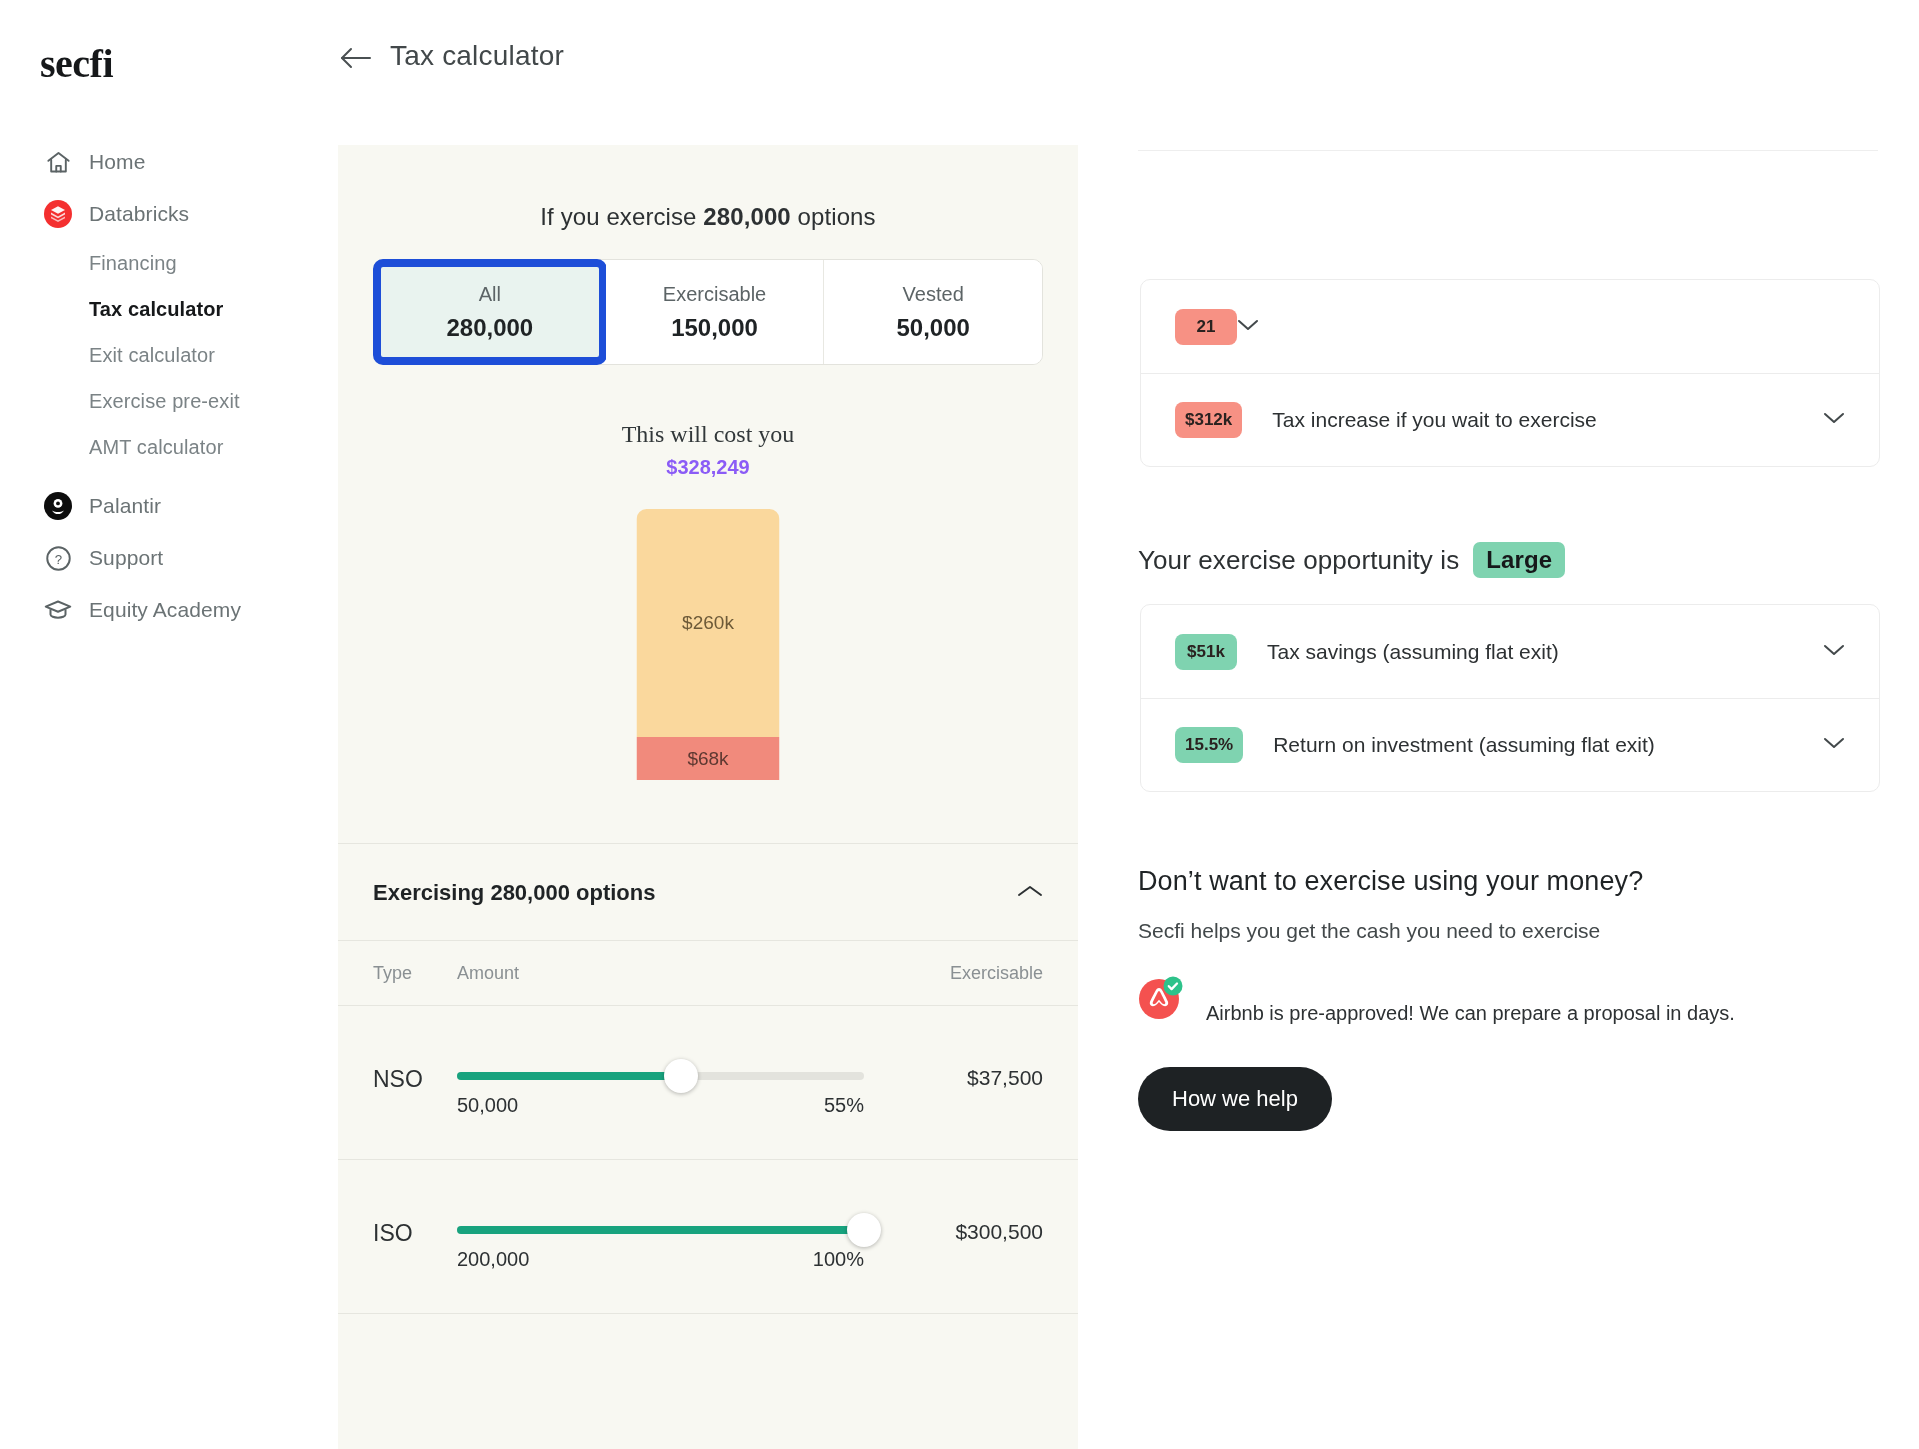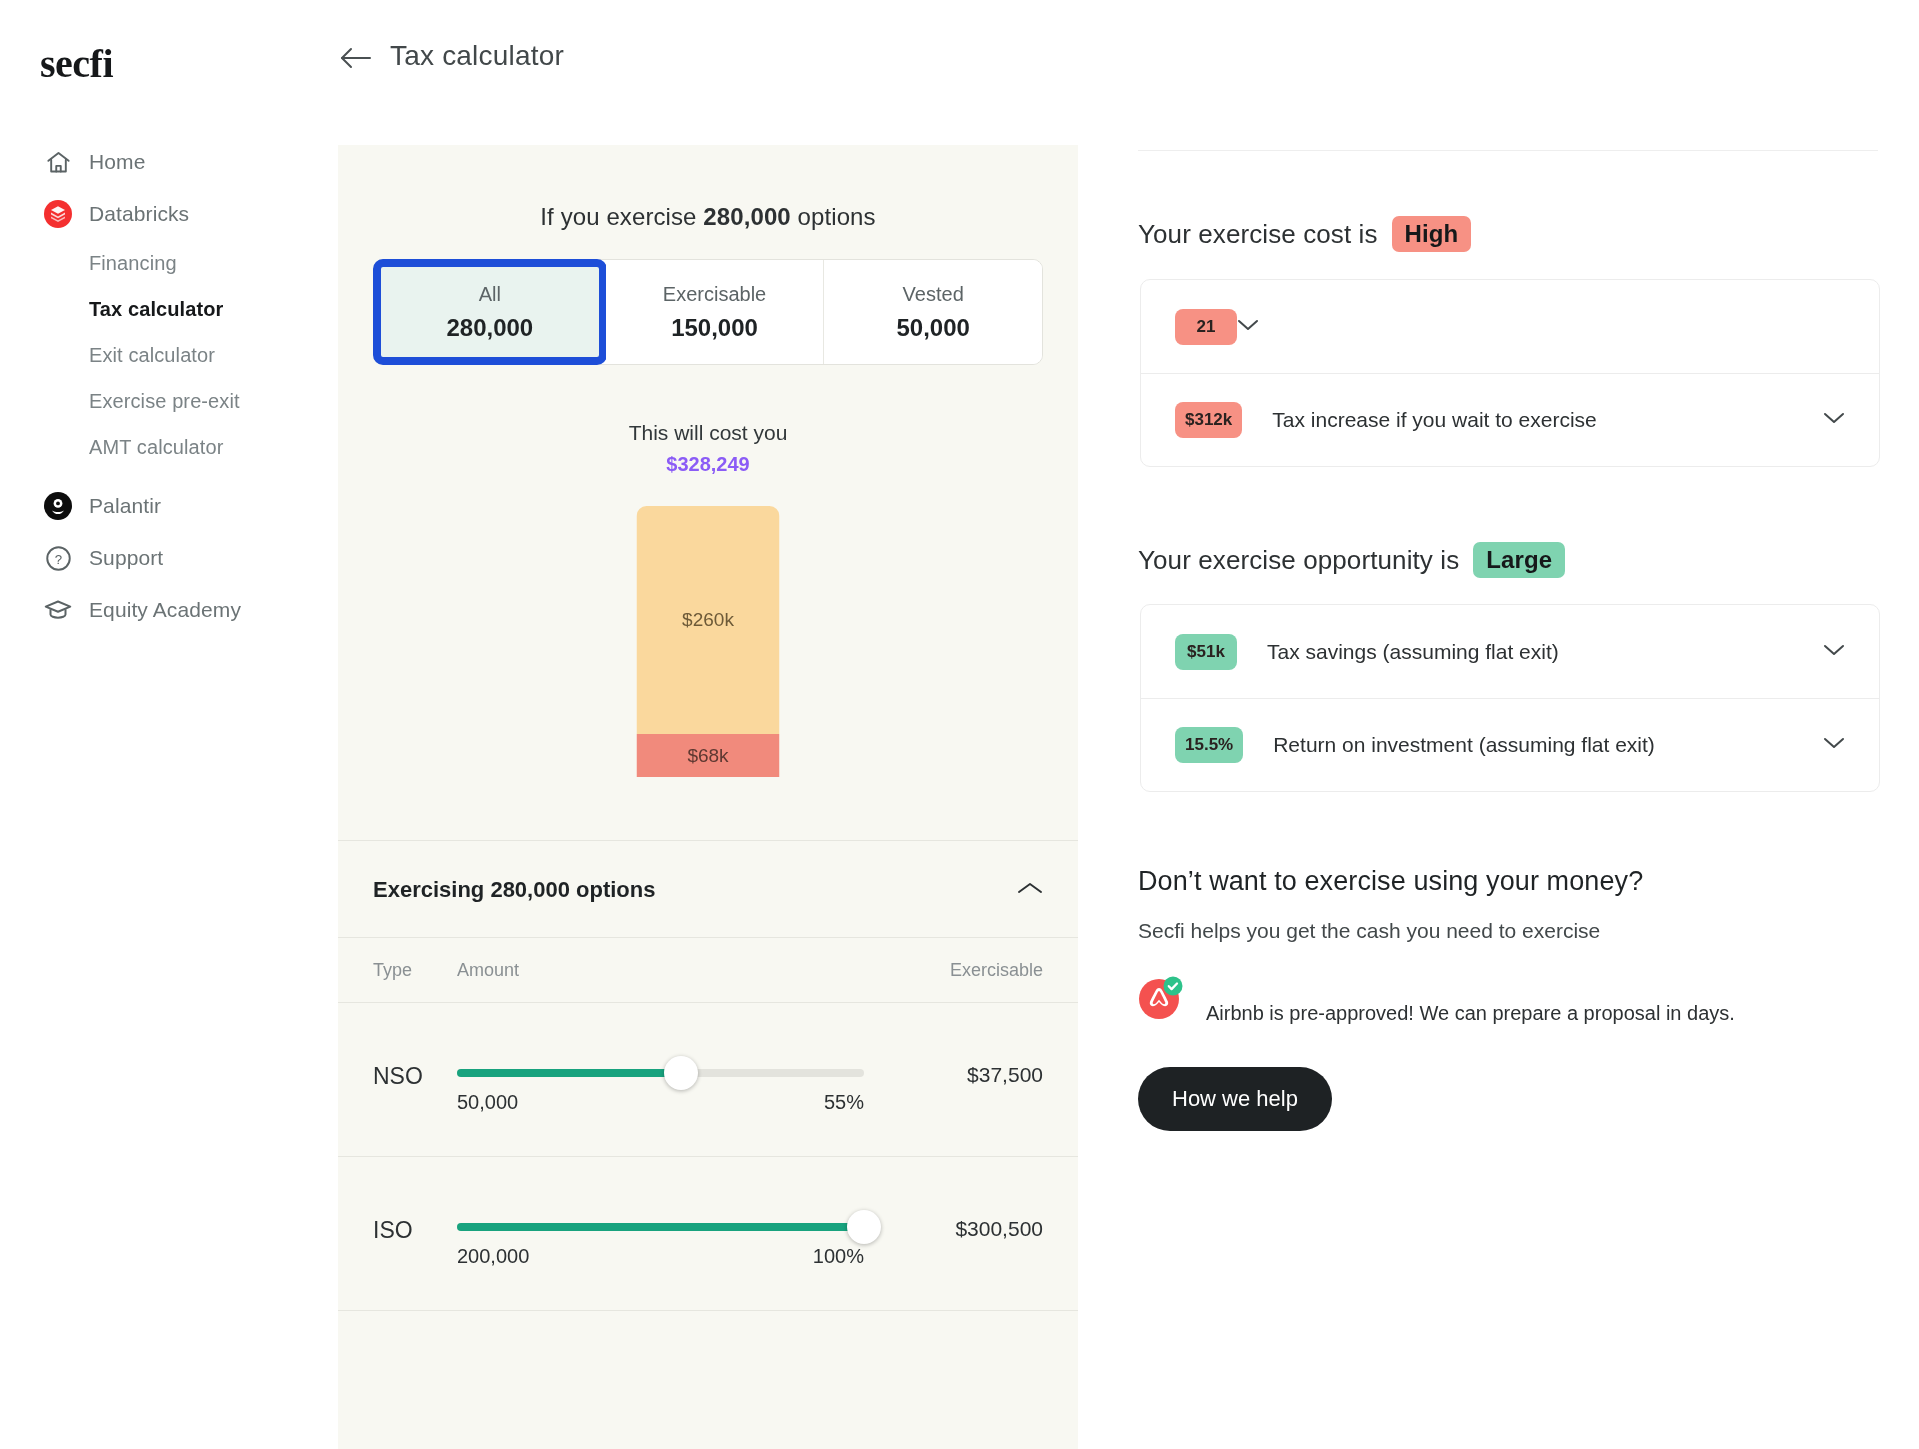--- a/index.html
+++ b/index.html
@@ -43,21 +43,21 @@
   .tabs { display: flex; margin: 28px 35px 0 35px; border-radius: 10px; background: #fff;
           border: 1px solid #e3e3dd; overflow: visible; position: relative; height: 106px;}
   .tab { flex: 1; display:flex; flex-direction: column; align-items:center; justify-content:center;
          cursor: pointer; border-right: 1px solid #e8e8e2; background:#fff;}
   .tab:last-child { border-right: none; border-radius: 0 9px 9px 0;}
   .tab:first-child { border-radius: 9px 0 0 9px;}
   .tab.active { background: #e9f3ef; border: 8px solid #1d4ed8; border-radius: 10px; margin: -1px; }
   .tab .t-lbl { font-size: 20px; color: #5c6466; margin-bottom: 8px;}
   .tab .t-val { font-size: 24px; font-weight: 700; color: #1f2325;}
 
-  .cost-title { text-align:center; font-size: 21px; color:#32383a; margin-top: 56px;}
+  .cost-title { text-align:center; font-size: 24px; color:#32383a; margin-top: 56px; font-family: Liberation Serif, serif;}
   .cost-amt { text-align:center; font-size: 20px; font-weight: 700; color:#8b5cf6; margin-top: 8px;}
 
   .chart { position: relative; margin-top: 30px; height: 288px; }
   .bar { position: absolute; left: 50%; transform: translateX(-50%); width: 143px; border-radius: 10px; overflow: hidden; }
   .seg { display:flex; align-items:center; justify-content:center; font-size: 19px; }
   .seg-tax { background: #fad89d; color: #6d5a38; }
   .seg-ex  { background: #f18a7c; color: #5e3831; }
 
   .divider-h { height: 1px; background: #e6e6df; margin-top: 46px; }
 
@@ -296,26 +296,20 @@
         </div>
       </div>
       <div class="td-ex">$300,500</div>
     </div>
 
   </div>
 
   <div class="right">
     <div class="right-div"></div>
 
-    <div style="position:absolute;left:60px;top:216px;">
-      <div class="sec-title">
-        <span>Your exercise cost is</span>
-        <span class="pill pill-high">High</span>
-      </div>
-    </div>
 
     <div class="card" style="position:absolute;left:62px;top:279px;width:740px;">
       <div class="card-row">
         <span class="badge badge-red">21</span>
         <span>
           <svg width="22" height="14" viewBox="0 0 22 14" fill="none" stroke="#43494b" stroke-width="2" stroke-linecap="round" stroke-linejoin="round">
               <path d="M2 3l9 8 9-8"></path>
             </svg>
         </span>
       </div>

